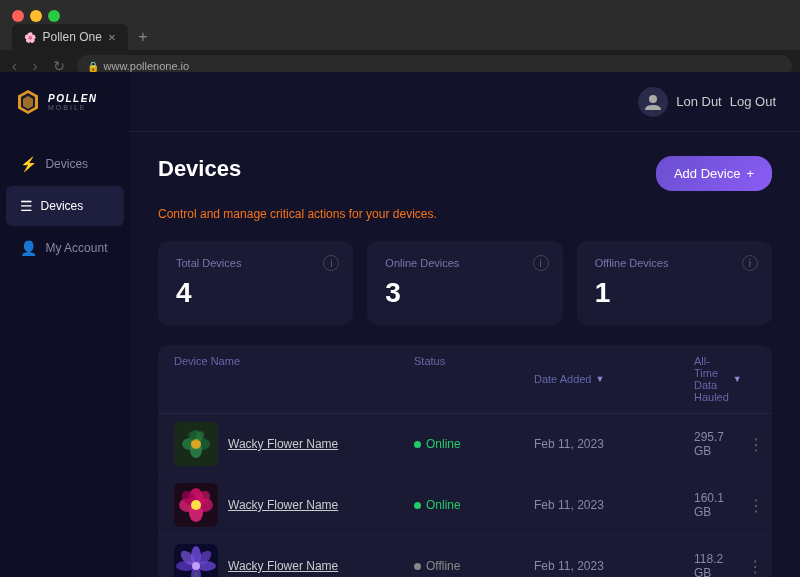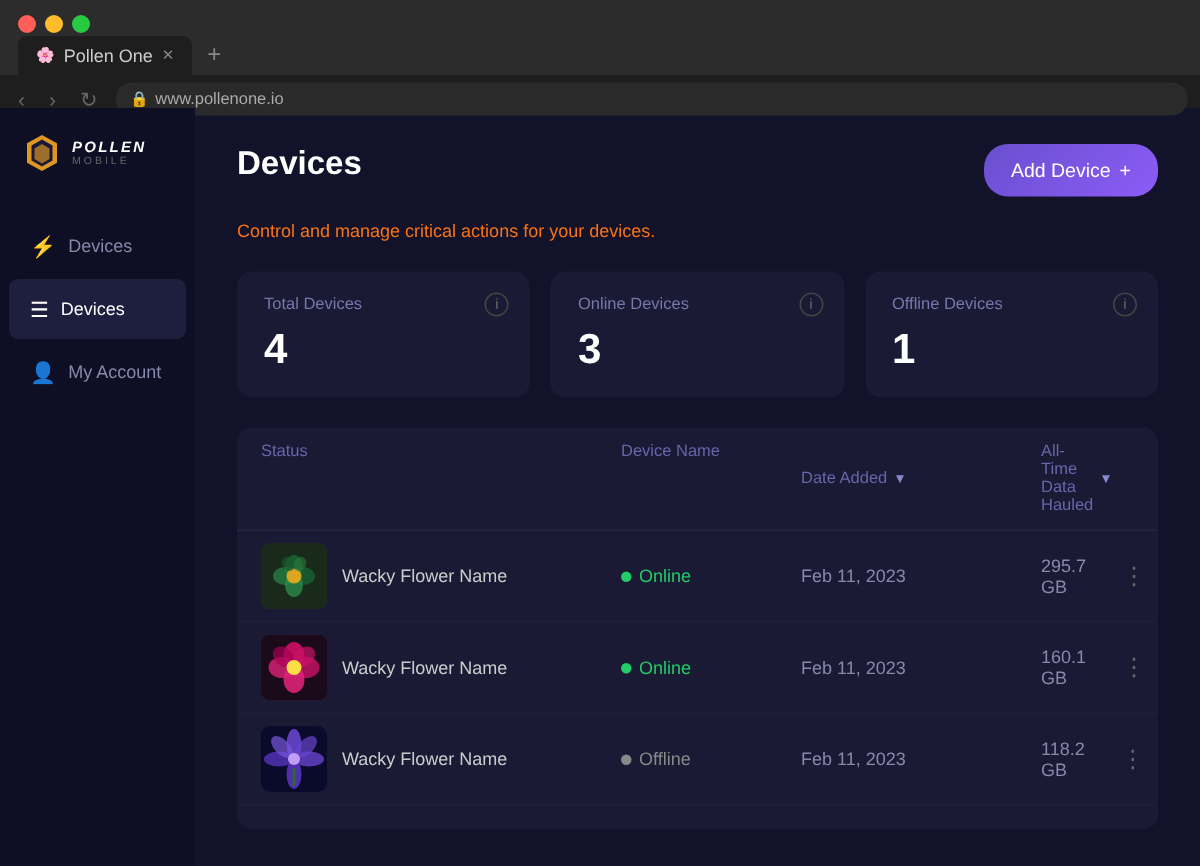--- a/index.html
+++ b/index.html
@@ -288,20 +288,21 @@
     .device-thumb {
       width: 44px;
       height: 44px;
       border-radius: 6px;
       overflow: hidden;
       flex-shrink: 0;
     }
     .device-name-text {
       color: #ccc;
       font-size: 12px;
+      text-decoration: underline;
     }
     .status-cell {
       display: flex;
       align-items: center;
       gap: 5px;
       font-size: 12px;
     }
     .status-dot {
       width: 7px;
       height: 7px;
@@ -391,20 +392,32 @@
       </div>
       <div class="sidebar-item">
         <span class="sidebar-icon">👤</span>
         <span>My Account</span>
       </div>
     </nav>
   </div>
 
   <div class="main-content">
 
+    <div class="topbar">
+      <div class="user-area">
+        <div class="user-icon">
+          <svg width="18" height="18" viewBox="0 0 18 18">
+            <circle cx="9" cy="6" r="4" fill="#aaa"></circle>
+            <path d="M1 17 Q1 12 9 12 Q17 12 17 17" fill="#aaa"></path>
+          </svg>
+        </div>
+        <span>Lon Dut</span>
+        <span style="color:#ccc; font-size:13px; cursor:pointer;">Log Out</span>
+      </div>
+    </div>
 
     <div class="content-area">
       <div class="page-header">
         <div>
           <h1 class="page-title">Devices</h1>
           <p class="page-subtitle">Control and manage critical actions for your devices.</p>
         </div>
         <button class="add-device-btn">
           <span>Add Device</span>
           <span>+</span>
@@ -424,22 +437,22 @@
         </div>
         <div class="stat-card">
           <div class="stat-label">Offline Devices</div>
           <div class="stat-value">1</div>
           <div class="stat-info">i</div>
         </div>
       </div>
 
       <div class="devices-table">
         <div class="table-header">
+          <div>Device Name</div>
           <div>Status</div>
-          <div>Device Name</div>
           <div class="th-sort">
             <span>Date Added</span>
             <span class="sort-icon">▼</span>
           </div>
           <div class="th-sort">
             <span>All-Time Data Hauled</span>
             <span class="sort-icon">▼</span>
           </div>
           <div></div>
         </div>

